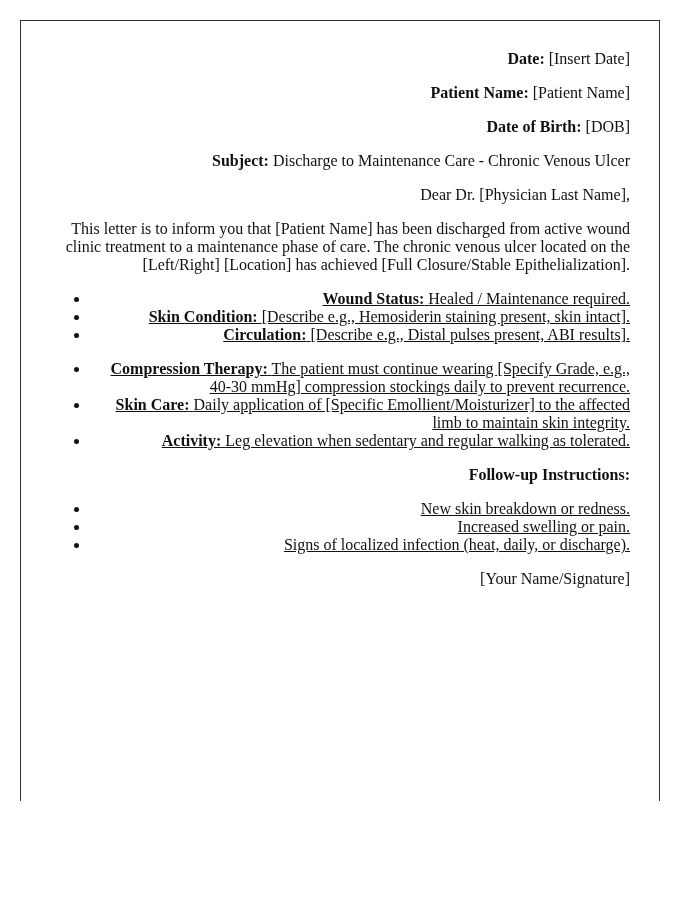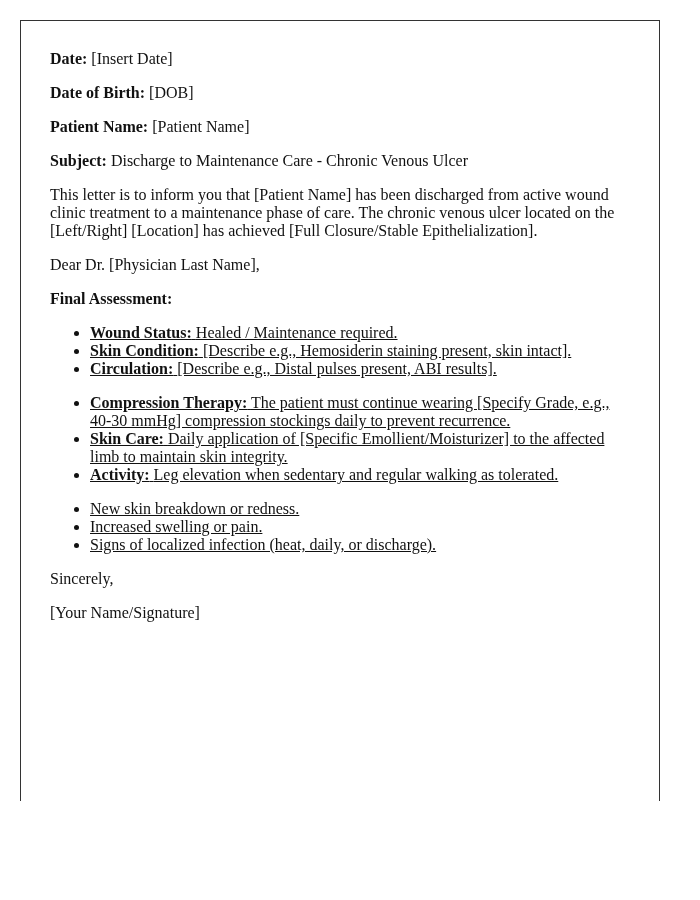--- a/index.html
+++ b/index.html
@@ -21,20 +21,21 @@
       left: 20px;
       top: 20px;
       width: 640px;
       height: 781px;
       border-top: 1px solid #333333;
       border-left: 1px solid #333333;
       border-right: 1px solid #333333;
       overflow: hidden;
       box-sizing: border-box;
       padding: 29px 29px 0 29px;
+      text-align: right;
     }
     p {
       margin: 0 0 16px 0;
     }
     .label {
       font-weight: bold;
     }
     .section-title {
       font-weight: bold;
       margin: 0 0 16px 0;
@@ -53,39 +54,38 @@
 
 <div class="page">
 
   <p>
     <span class="label">Date:</span>
     <span>[Insert Date]</span>
   </p>
 
 
   <p>
-    <span class="label">Date of Birth:</span>
-    <span>[DOB]</span>
+    <span class="label">Patient Name:</span>
+    <span>[Patient Name]</span>
   </p>
 
   <p>
-    <span class="label">Patient Name:</span>
-    <span>[Patient Name]</span>
+    <span class="label">Date of Birth:</span>
+    <span>[DOB]</span>
   </p>
 
   <p>
     <span class="label">Subject:</span>
     <span>Discharge to Maintenance Care - Chronic Venous Ulcer</span>
   </p>
 
+  <p>Dear Dr. [Physician Last Name],</p>
+
   <p>This letter is to inform you that [Patient Name] has been discharged from active wound clinic treatment to a maintenance phase of care. The chronic venous ulcer located on the [Left/Right] [Location] has achieved [Full Closure/Stable Epithelialization].</p>
 
-  <p>Dear Dr. [Physician Last Name],</p>
-
-  <p class="section-title">Final Assessment:</p>
   <ul>
     <li>
       <span class="label">Wound Status:</span>
       <span>Healed / Maintenance required.</span>
     </li>
     <li>
       <span class="label">Skin Condition:</span>
       <span>[Describe e.g., Hemosiderin staining present, skin intact].</span>
     </li>
     <li>
@@ -102,22 +102,22 @@
     <li>
       <span class="label">Skin Care:</span>
       <span>Daily application of [Specific Emollient/Moisturizer] to the affected limb to maintain skin integrity.</span>
     </li>
     <li>
       <span class="label">Activity:</span>
       <span>Leg elevation when sedentary and regular walking as tolerated.</span>
     </li>
   </ul>
 
+  <p class="section-title">Follow-up Instructions:</p>
   <ul>
     <li>New skin breakdown or redness.</li>
     <li>Increased swelling or pain.</li>
     <li>Signs of localized infection (heat, daily, or discharge).</li>
   </ul>
 
-  <p>Sincerely,</p>
   <p>[Your Name/Signature]</p>
 
 </div>
 
 </body></html>

